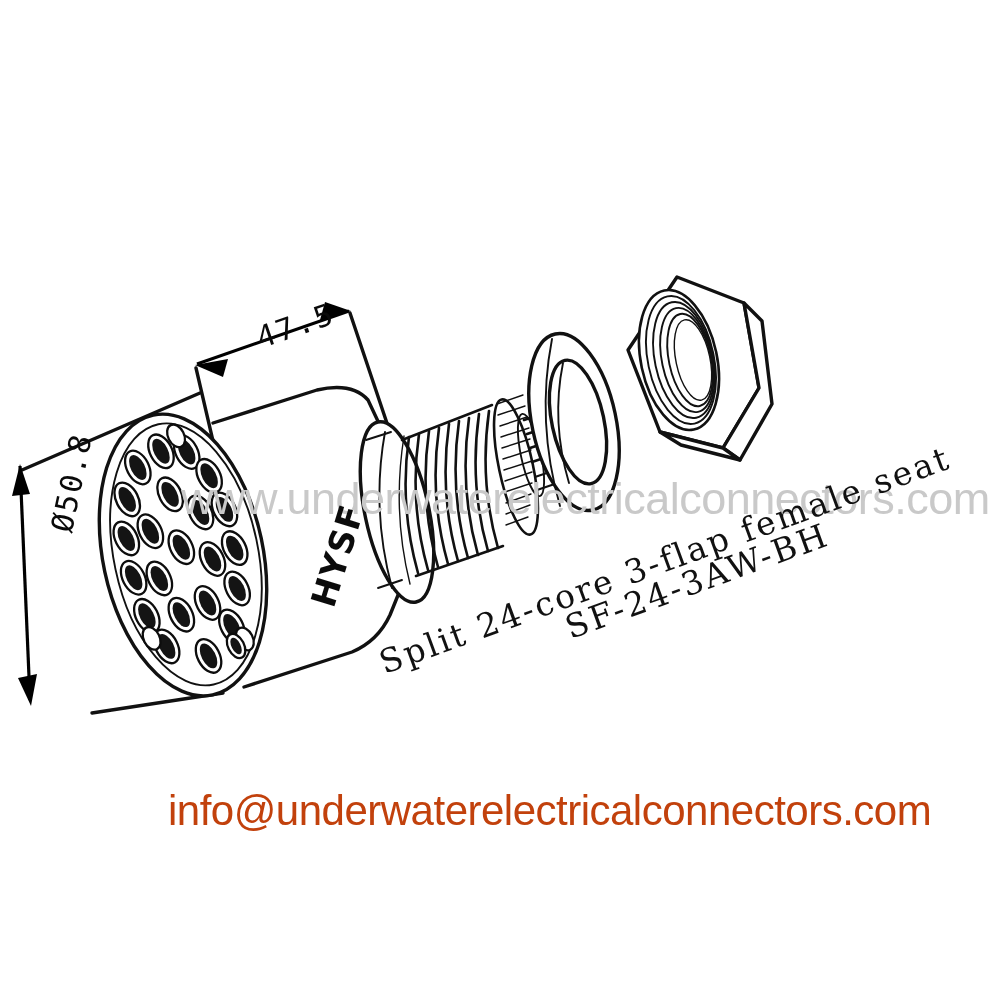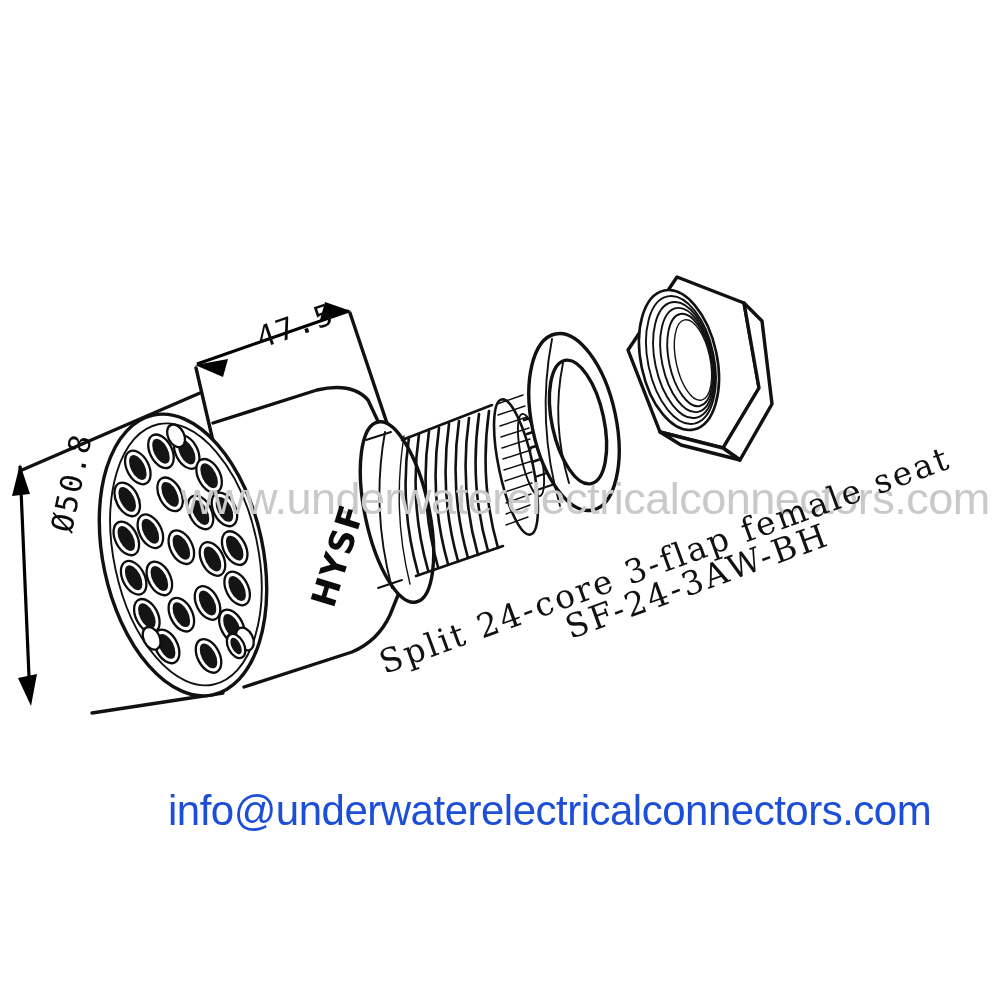--- a/index.html
+++ b/index.html
@@ -78,21 +78,21 @@
   .brand-text {
     font-family: "DejaVu Sans", "Liberation Sans", sans-serif;
     font-weight: 800;
     font-size: 34px;
     letter-spacing: 1px;
     color: #0b0b0b;
   }
   .email-text {
     font-family: "Liberation Sans", sans-serif;
     font-size: 42px;
-    color: #1d4ed8;
+    color: #c2410c;
     letter-spacing: -0.5px;
   }
   .watermark-text {
     font-family: "Liberation Sans", sans-serif;
     font-size: 45px;
     color: #c9c9c9;
     letter-spacing: -0.5px;
     pointer-events: none;
   }
   .wm-layer { z-index: 5; }

